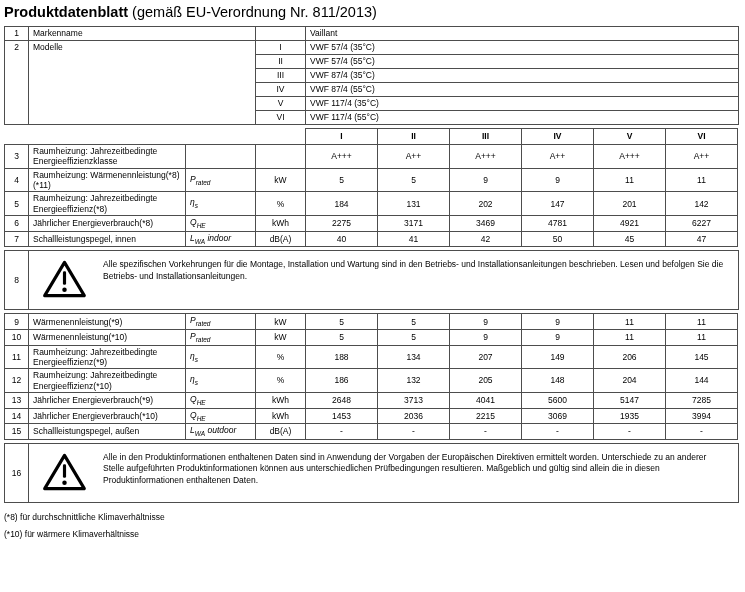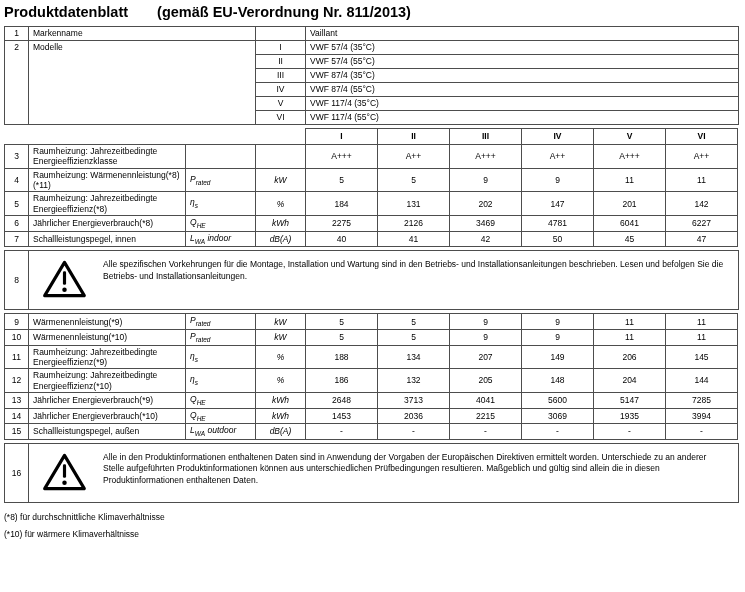--- a/index.html
+++ b/index.html
@@ -5,37 +5,37 @@
   html, body { margin: 0; padding: 0; background: #fff; }
   body {
     width: 745px; height: 592px; overflow: hidden;
     font-family: "Liberation Sans", sans-serif;
     color: #000; font-size: 8.5px;
   }
   .page { padding: 3px 4px 0 4px; }
 
   .title { font-size: 14.5px; margin: 1px 0 6px 0; letter-spacing: 0; }
   .title-main { font-weight: bold; }
-  .title-suffix { font-weight: bold; margin-left: 25px; }
+  .title-suffix { font-weight: normal; }
 
   table { border-collapse: collapse; table-layout: fixed; width: 734px; margin: 0 0 3px 0; }
   td {
     border: 1px solid #4d4d4d; padding: 1px 4px;
     font-size: 8.5px; line-height: 1.22; vertical-align: middle;
     word-wrap: break-word; background: #fff;
   }
   #top-table td { height: 11px; }
   .num { text-align: center; padding: 1px 2px; }
   .top { vertical-align: top; }
   .center { text-align: center; }
   .blank { border: none; }
   .col-header { text-align: center; font-weight: bold; height: 13px; }
   .sym { font-style: italic; white-space: nowrap; }
   .sym sub { font-size: 6.5px; }
-  .unit { font-style: italic; text-align: center; margin-top: 28px; }
+  .unit { text-align: center; margin-top: 28px; }
   .val { text-align: center; }
 
   .notice-table { margin-bottom: 3px; }
   .notice-cell { padding: 4px 10px; height: 50px; }
   .notice-body { display: flex; align-items: flex-start; gap: 16px; }
   .warn-icon { flex: 0 0 auto; margin-left: 3px; display: inline-block; }
   .notice-text { line-height: 1.35; }
 
   #footnotes { margin-top: 9px; }
   .footnote { margin-bottom: 6.5px; line-height: 1.25; width: 734px; }
@@ -150,24 +150,24 @@
           <td class="val">147</td>
           <td class="val">201</td>
           <td class="val">142</td>
         </tr>
         <tr>
           <td class="num">6</td>
           <td class="label">Jährlicher Energieverbrauch(*8)</td>
           <td class="sym-cell"><span class="sym">Q<sub>HE</sub></span></td>
           <td class="unit">kWh</td>
           <td class="val">2275</td>
-          <td class="val">2126</td>
+          <td class="val">3171</td>
           <td class="val">3469</td>
           <td class="val">4781</td>
-          <td class="val">6041</td>
+          <td class="val">4921</td>
           <td class="val">6227</td>
         </tr>
         <tr>
           <td class="num">7</td>
           <td class="label">Schallleistungspegel, innen</td>
           <td class="sym-cell"><span class="sym">L<sub>WA</sub> indoor</span></td>
           <td class="unit">dB(A)</td>
           <td class="val">40</td>
           <td class="val">41</td>
           <td class="val">42</td>

